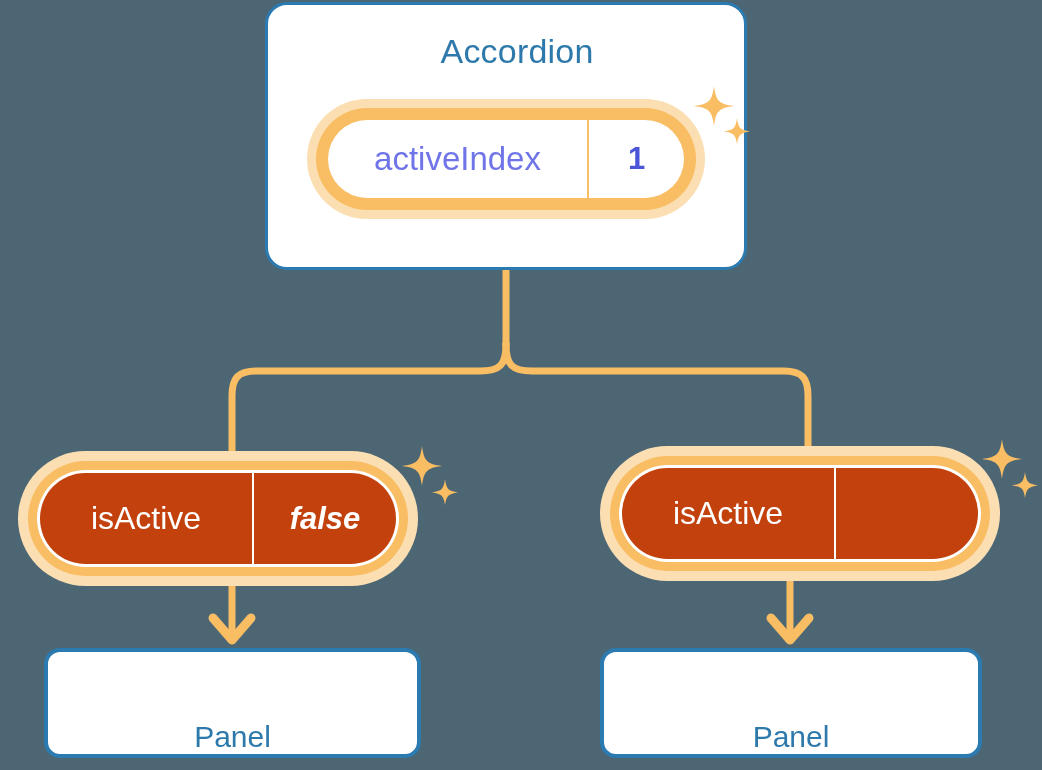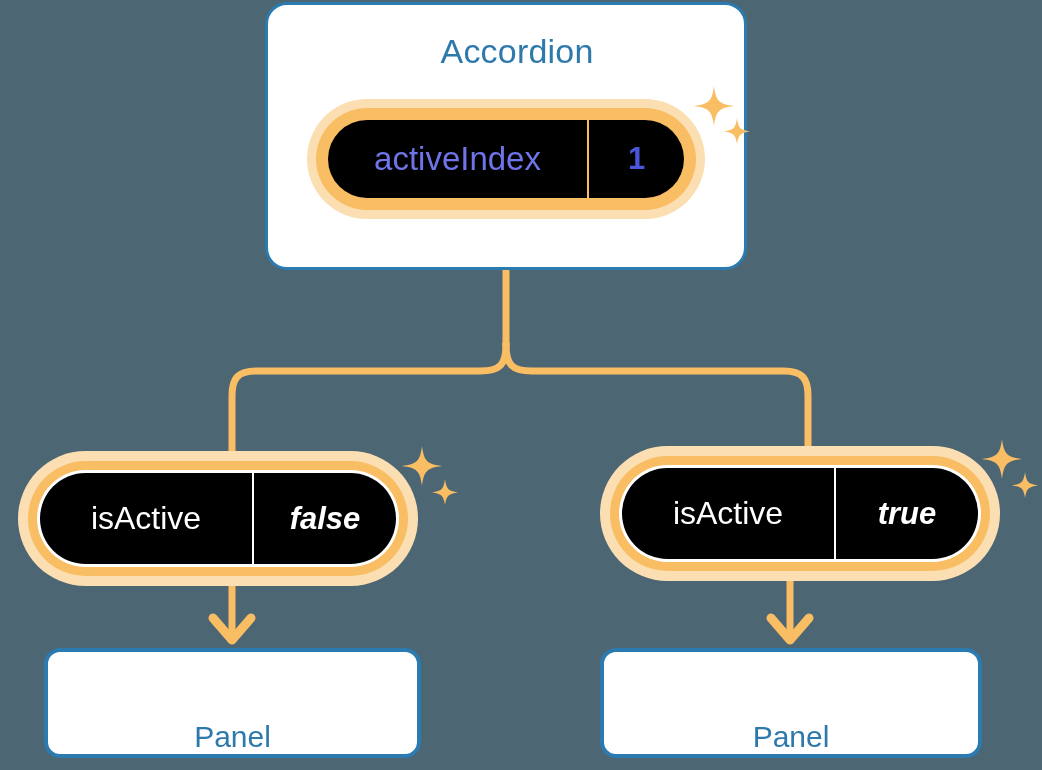--- a/index.html
+++ b/index.html
@@ -133,21 +133,21 @@
     width: 398px;
     height: 120px;
   }
   #pill-active-index .pill-glow { background: #fbdfb2; }
   #pill-active-index .pill-ring {
     inset: 9px;
     background: #f9bd63;
   }
   #pill-active-index .pill-body {
     inset: 21px;
-    background: #000000;
+    background: #ffffff;
   }
   #pill-active-index .pill-key {
     flex: 0 0 259px;
     color: #6f74e8;
     font-size: 33px;
     font-weight: 400;
   }
   #pill-active-index .pill-divider {
     width: 2px;
     background: #f9bd63;
@@ -171,21 +171,21 @@
     background: #f9bd63;
   }
   .pill-state .pill-inner-white {
     position: absolute;
     inset: 19px;
     border-radius: 999px;
     background: #ffffff;
   }
   .pill-state .pill-body {
     inset: 22px;
-    background: #000000;
+    background: #c2410c;
   }
   .pill-state .pill-key {
     flex: 0 0 calc(50% + 12px);
     color: #ffffff;
     font-size: 32px;
     font-weight: 400;
   }
   .pill-state .pill-divider {
     width: 2px;
     background: #ffffff;
@@ -278,21 +278,20 @@
     </svg>
   </div>
 
   <div class="pill-wrap pill-state" id="pill-is-active-right">
     <div class="pill-glow"></div>
     <div class="pill-ring"></div>
     <div class="pill-inner-white"></div>
     <div class="pill-body">
       <div class="pill-cell pill-key">isActive</div>
       <div class="pill-divider"></div>
-      <div class="pill-cell pill-val">true</div>
     </div>
   </div>
 
   <div class="sparkle-group" id="sparkles-right">
     <svg width="70" height="70" viewBox="0 0 70 70">
       <path d="M20 2 C22 17, 25 20, 40 22 C25 24, 22 27, 20 42 C18 27, 15 24, 0 22 C15 20, 18 17, 20 2 Z" fill="#f9bd63"></path>
       <path d="M43 35 C44.4 45, 46.2 47, 56 48.4 C46.2 49.8, 44.4 51.8, 43 61 C41.6 51.8, 39.8 49.8, 30 48.4 C39.8 47, 41.6 45, 43 35 Z" fill="#f9bd63"></path>
     </svg>
   </div>
 

